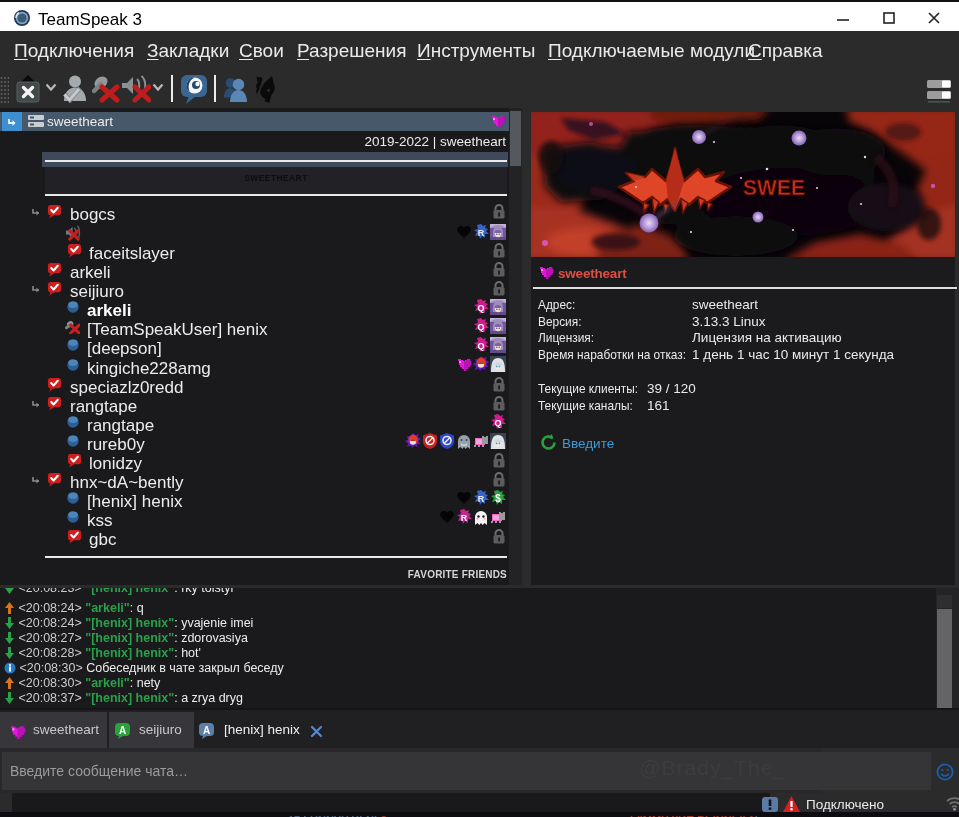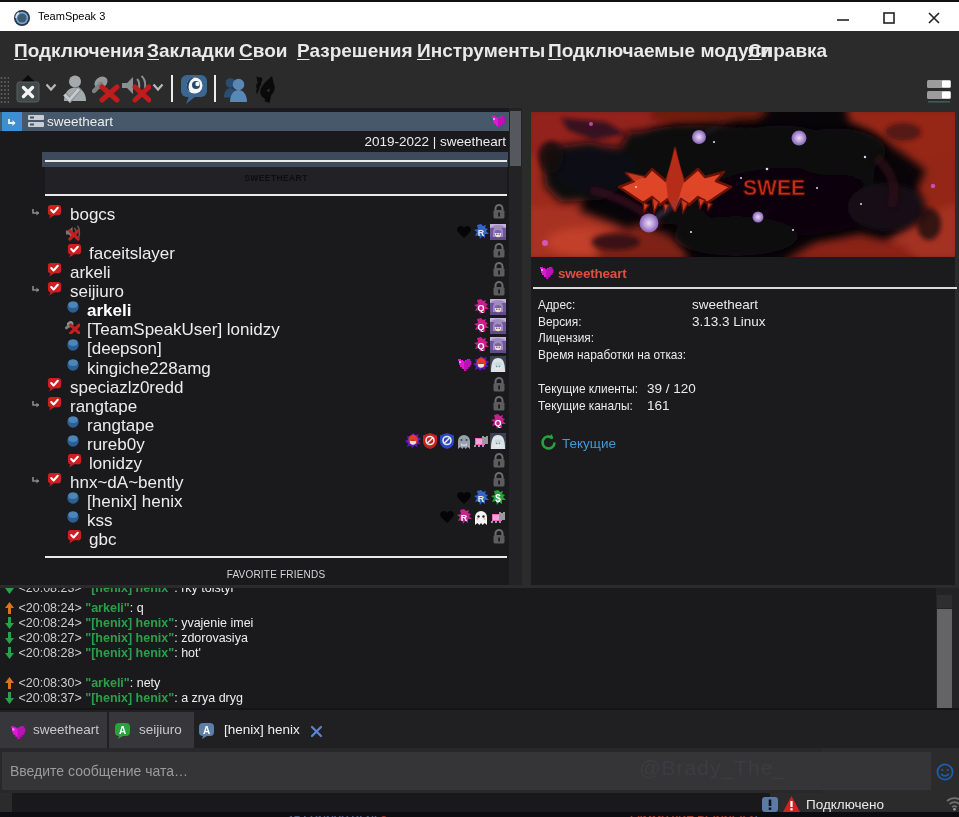--- a/index.html
+++ b/index.html
@@ -1,18 +1,18 @@
 <!DOCTYPE html>
 <html><head><meta charset="utf-8"><style>
 *{margin:0;padding:0;box-sizing:border-box}
 html,body{width:959px;height:817px;overflow:hidden;background:#2b2b2b;font-family:"Liberation Sans",sans-serif;}
 .abs{position:absolute}
 #titlebar{position:absolute;left:0;top:0;width:959px;height:31px;background:#fff;border-top:2px solid #111;}
-#titlebar .ttl{position:absolute;left:38px;top:8px;font-size:11px;color:#000;}
-#menubar{position:absolute;left:0;top:31px;width:786px;height:39px;background:#2b2b2b;font-weight:bold;}
+#titlebar .ttl{position:absolute;left:38px;top:8px;font-size:17px;color:#000;}
+#menubar{position:absolute;left:0;top:31px;width:786px;height:39px;background:#2b2b2b;}
 .mi{position:absolute;top:9px;font-size:19px;letter-spacing:0px;color:#eaeaea;white-space:nowrap}
 .mi u{text-decoration:underline;text-underline-offset:2px}
 #toolbar{position:absolute;left:0;top:70px;width:959px;height:38px;background:#2b2b2b;}
 #tree{position:absolute;left:0;top:108px;width:509px;height:477px;background:#1a1a1d;overflow:hidden}
 #treesb{position:absolute;left:509px;top:108px;width:13px;height:477px;background:#232326}
 #treesb .thumb{position:absolute;left:1px;top:3px;width:11px;height:55px;background:#55585c}
 #vsplit{position:absolute;left:522px;top:108px;width:9px;height:477px;background:#2b2b2b}
 #right{position:absolute;left:531px;top:108px;width:428px;height:477px;background:#1b1b1e}
 .orange{color:#c98e2e}
 .treetext{position:absolute;font-size:17px;color:#ececec;white-space:nowrap}
@@ -315,21 +315,21 @@
       <path d="M8 0l2 2 3-1-1 3 3 1-2 2 3 3h-4v4l-3-2-2 3-1-4-4 1 2-4-3-2 4-1-1-4z" fill="#cf1d8e"></path>
       <text x="8" y="11.5" font-size="9" font-weight="bold" fill="#fff" text-anchor="middle" font-family="Liberation Sans">Q</text>
     </svg>
   <svg class="abs" style="left:490px;top:191px" width="16" height="16">
       <use href="#avaP"></use>
     </svg>
 
   <svg class="abs" style="left:65px;top:211px" width="15" height="15">
       <use href="#micx"></use>
     </svg>
-  <span class="treetext orange" style="left:87px;top:212px">[TeamSpeakUser] lonidzy</span>
+  <span class="treetext orange" style="left:87px;top:212px">[TeamSpeakUser] henix</span>
   <svg class="abs" style="left:473px;top:210px" width="16" height="16" viewBox="0 0 16 16">
       <path d="M8 0l2 2 3-1-1 3 3 1-2 2 3 3h-4v4l-3-2-2 3-1-4-4 1 2-4-3-2 4-1-1-4z" fill="#cf1d8e"></path>
       <text x="8" y="11.5" font-size="9" font-weight="bold" fill="#fff" text-anchor="middle" font-family="Liberation Sans">Q</text>
     </svg>
   <svg class="abs" style="left:490px;top:210px" width="16" height="16">
       <use href="#avaP"></use>
     </svg>
 
   <svg class="abs" style="left:66px;top:230px" width="14" height="14">
       <use href="#cli"></use>
@@ -478,21 +478,21 @@
 
   <svg class="abs" style="left:67px;top:421px" width="15" height="15">
       <use href="#chan"></use>
     </svg>
   <span class="treetext" style="left:89px;top:422px">gbc</span>
   <svg class="abs" style="left:491px;top:420px" width="16" height="16">
       <use href="#lock"></use>
     </svg>
 
   <div class="abs" style="left:45px;top:448px;width:462px;height:1.5px;background:#e9e9e9"></div>
-  <div class="abs" style="left:45px;top:461px;width:462px;height:14px;color:#d4d5d7;font-size:10px;letter-spacing:0.2px;text-align:center;font-weight:normal">FAVORITE FRIENDS</div>
+  <div class="abs" style="left:45px;top:461px;width:462px;height:14px;color:#d4d5d7;font-size:10px;letter-spacing:0.2px;text-align:right;font-weight:bold">FAVORITE FRIENDS</div>
 </div>
 <div id="treesb">
     <div class="thumb"></div>
   </div>
 <div id="vsplit"></div>
 <div id="right">
   <div class="abs" style="left:0;top:0;width:428px;height:4px;background:#2b2b2b"></div>
   <div class="abs" style="left:424px;top:0;width:4px;height:477px;background:#2b2b2b"></div>
   <svg class="abs" style="left:0;top:4px" width="424" height="145" viewBox="0 0 424 145">
     <defs>
@@ -583,51 +583,58 @@
   <div class="abs" style="left:2px;top:179px;width:424px;height:1.5px;background:#dcdcdc"></div>
   <div class="abs" style="left:7px;top:189px;font-size:13.5px;color:#eaeaea;line-height:16.6px;transform:scaleX(0.88);transform-origin:left top">
     <div>Адрес:</div>
       <div>Версия:</div>
       <div>Лицензия:</div>
       <div>Время наработки на отказ:</div>
   </div>
   <div class="abs" style="left:161px;top:189px;font-size:13.5px;color:#eaeaea;line-height:16.6px">
     <div>sweetheart</div>
       <div>3.13.3 Linux</div>
+      <div>Лицензия на активацию</div>
+      <div>1 день 1 час 10 минут 1 секунда</div>
   </div>
   <div class="abs" style="left:7px;top:273px;font-size:13.5px;color:#eaeaea;line-height:16.6px;transform:scaleX(0.88);transform-origin:left top">
     <div>Текущие клиенты:</div>
       <div>Текущие каналы:</div>
   </div>
   <div class="abs" style="left:116px;top:273px;font-size:13.5px;color:#eaeaea;line-height:16.6px">
     <div>39 / 120</div>
       <div>161</div>
   </div>
   <svg class="abs" style="left:9px;top:326px" width="17" height="17" viewBox="0 0 17 17">
     <path d="M14.5 8.5a6 6 0 1 1-2-4.5" stroke="#28a23c" stroke-width="2.6" fill="none"></path>
     <path d="M12 0l1 5-5-1z" fill="#28a23c"></path>
   </svg>
-  <span class="abs" style="left:31px;top:328px;font-size:13.5px;color:#3d9bd8">Текущие</span>
+  <span class="abs" style="left:31px;top:328px;font-size:13.5px;color:#3d9bd8">Введите</span>
 </div>
 <div id="chat">
   <div class="cl" style="top:-7px"><svg width="11" height="12" viewBox="0 0 11 12" style="vertical-align:-2px">
         <path d="M5.5 12L1 6h3V0h3v6h3z" fill="#2aa04a"></path>
       </svg> <span class="ts">&lt;20:08:23&gt;</span> <span class="nm">"[henix] henix"</span>: rky tolstyi</div>
   <div class="cl" style="top:13px"><svg width="11" height="12" viewBox="0 0 11 12" style="vertical-align:-2px">
         <path d="M5.5 0L10 6H7v6H4V6H1z" fill="#d8731e"></path>
       </svg> <span class="ts">&lt;20:08:24&gt;</span> <span class="nm">"arkeli"</span>: q</div>
   <div class="cl" style="top:28px"><svg width="11" height="12" viewBox="0 0 11 12" style="vertical-align:-2px">
         <path d="M5.5 12L1 6h3V0h3v6h3z" fill="#2aa04a"></path>
       </svg> <span class="ts">&lt;20:08:24&gt;</span> <span class="nm">"[henix] henix"</span>: yvajenie imei</div>
   <div class="cl" style="top:43px"><svg width="11" height="12" viewBox="0 0 11 12" style="vertical-align:-2px">
         <path d="M5.5 12L1 6h3V0h3v6h3z" fill="#2aa04a"></path>
       </svg> <span class="ts">&lt;20:08:27&gt;</span> <span class="nm">"[henix] henix"</span>: zdorovasiya</div>
   <div class="cl" style="top:58px"><svg width="11" height="12" viewBox="0 0 11 12" style="vertical-align:-2px">
         <path d="M5.5 12L1 6h3V0h3v6h3z" fill="#2aa04a"></path>
       </svg> <span class="ts">&lt;20:08:28&gt;</span> <span class="nm">"[henix] henix"</span>: hot'</div>
+  <div class="cl" style="top:73px"><svg width="12" height="12" viewBox="0 0 12 12" style="vertical-align:-2px">
+        <circle cx="6" cy="6" r="5.5" fill="#2878c8"></circle>
+        <rect x="5" y="4.5" width="2" height="5" fill="#fff"></rect>
+        <circle cx="6" cy="3" r="1.1" fill="#fff"></circle>
+      </svg> <span class="ts">&lt;20:08:30&gt;</span> Собеседник в чате закрыл беседу</div>
   <div class="cl" style="top:88px"><svg width="11" height="12" viewBox="0 0 11 12" style="vertical-align:-2px">
         <path d="M5.5 0L10 6H7v6H4V6H1z" fill="#d8731e"></path>
       </svg> <span class="ts">&lt;20:08:30&gt;</span> <span class="nm">"arkeli"</span>: nety</div>
   <div class="cl" style="top:103px"><svg width="11" height="12" viewBox="0 0 11 12" style="vertical-align:-2px">
         <path d="M5.5 12L1 6h3V0h3v6h3z" fill="#2aa04a"></path>
       </svg> <span class="ts">&lt;20:08:37&gt;</span> <span class="nm">"[henix] henix"</span>: a zrya dryg</div>
   <div class="abs" style="left:936px;top:0;width:23px;height:120px;background:#232326"></div>
   <div class="abs" style="left:937px;top:7px;width:15px;height:13px;background:#2e2e31"></div>
   <div class="abs" style="left:937px;top:21px;width:15px;height:99px;background:#646467"></div>
 </div>

